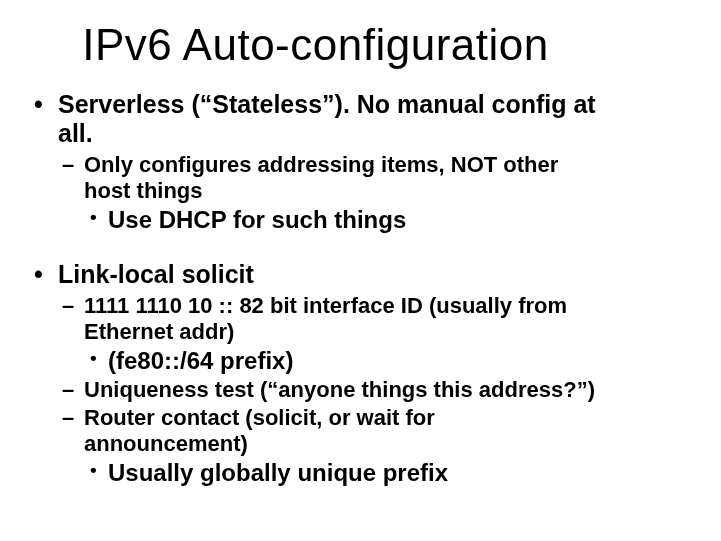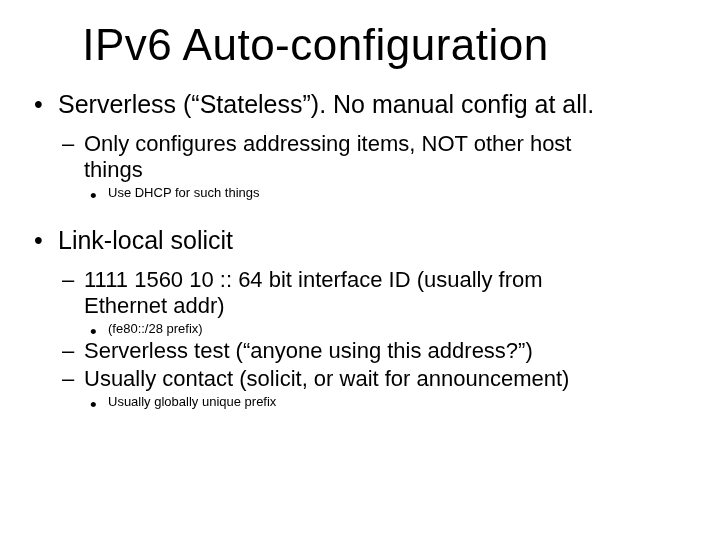--- a/index.html
+++ b/index.html
@@ -30,50 +30,51 @@
     list-style: none;
   }
   li {
     position: relative;
   }
   
   ul.l1 > li {
     font-size: 25px;
     padding-left: 28px;
     margin-bottom: 4px;
+    font-weight: bold;
   }
   ul.l1 > li::before {
     content: "•";
     position: absolute;
     left: 4px;
     top: 0;
     font-size: 25px;
   }
   
   ul.l2 {
-    margin-top: 12px;
+    margin-top: 4px;
   }
   ul.l2 > li {
     font-size: 22px;
     padding-left: 26px;
     margin-bottom: 2px;
   }
   ul.l2 > li::before {
     content: "–";
     position: absolute;
     left: 4px;
     top: 0;
     font-size: 22px;
   }
   
   ul.l3 {
     margin-top: 2px;
   }
   ul.l3 > li {
-    font-size: 13px;
+    font-size: 24px;
     padding-left: 24px;
     margin-bottom: 2px;
   }
   ul.l3 > li::before {
     content: "•";
     position: absolute;
     left: 6px;
     top: 0;
     font-size: 19px;
   }
@@ -103,32 +104,32 @@
     </li>
   </ul>
 
   <div class="gap"></div>
 
   <ul class="l1">
     <li>
       <span>Link-local solicit</span>
       <ul class="l2">
         <li>
-          <span>1111 1560 10  :: 64 bit interface ID  (usually from Ethernet addr)</span>
+          <span>1111 1110 10  :: 82 bit interface ID  (usually from Ethernet addr)</span>
           <ul class="l3">
             <li>
-              <span>(fe80::/28 prefix)</span>
+              <span>(fe80::/64 prefix)</span>
             </li>
           </ul>
         </li>
         <li>
-          <span>Serverless test (“anyone using this address?”)</span>
+          <span>Uniqueness test (“anyone things this address?”)</span>
         </li>
         <li>
-          <span>Usually contact (solicit, or wait for announcement)</span>
+          <span>Router contact (solicit, or wait for announcement)</span>
           <ul class="l3">
             <li>
               <span>Usually globally unique prefix</span>
             </li>
           </ul>
         </li>
       </ul>
     </li>
   </ul>
 </div>

